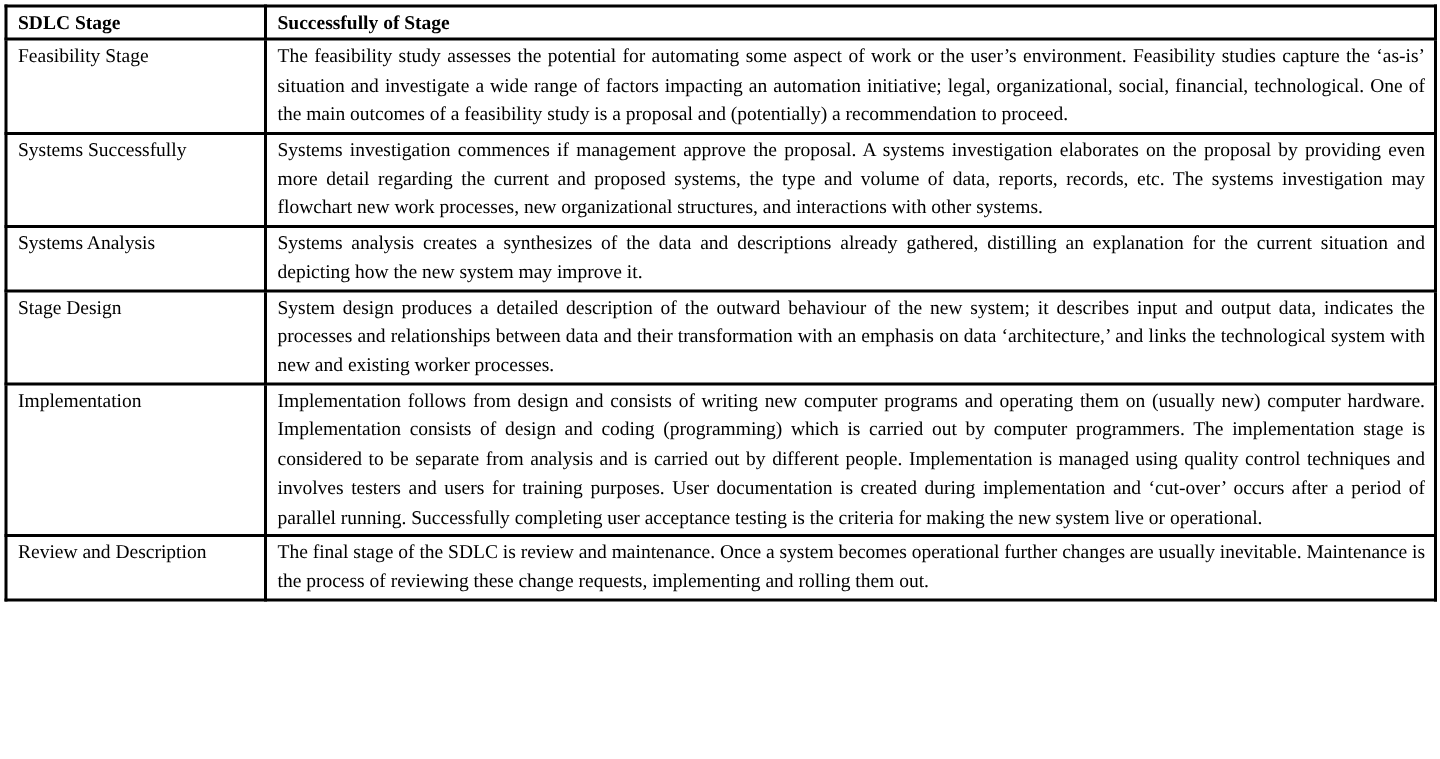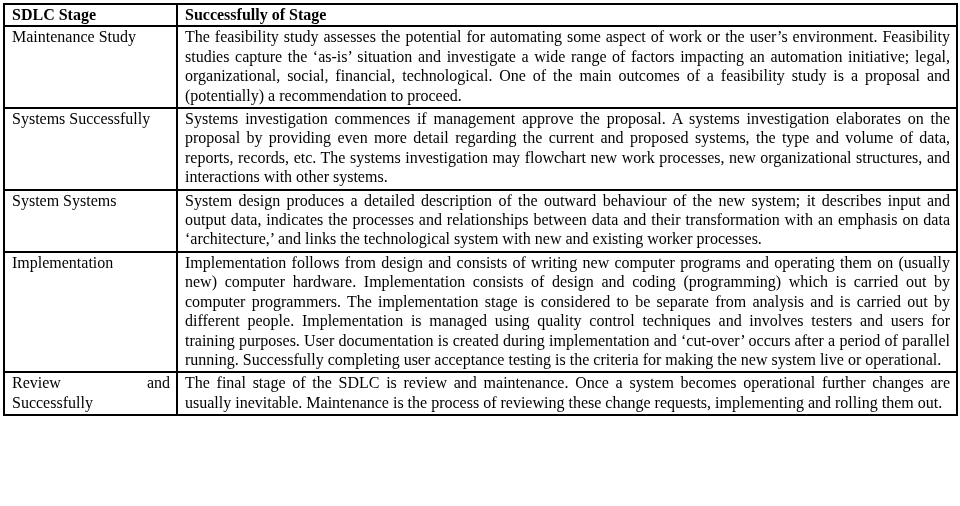--- a/index.html
+++ b/index.html
@@ -14,21 +14,21 @@
     background: #ffffff;
     overflow: hidden;
     font-family: "Liberation Serif", serif;
     color: #000000;
   }
   table.sdlc {
     border-collapse: collapse;
     table-layout: fixed;
     width: 953px;
     margin: 3px 0 0 3px;
-    font-size: 16px;
+    font-size: 13px;
   }
   table.sdlc th,
   table.sdlc td {
     border: 2px solid #000000;
     vertical-align: top;
     padding: 0px 6px 2px 7px;
     line-height: 19.4px;
   }
   table.sdlc th {
     text-align: left;
@@ -54,34 +54,38 @@
       <col class="desc-col">
     </colgroup>
     <thead>
       <tr>
         <th>SDLC Stage</th>
         <th>Successfully of Stage</th>
       </tr>
     </thead>
     <tbody>
       <tr>
-        <td>Maintenance Study</td>
+        <td>Feasibility Stage</td>
         <td>The feasibility study assesses the potential for automating some aspect of work or the user’s environment. Feasibility studies capture the ‘as-is’ situation and investigate a wide range of factors impacting an automation initiative; legal, organizational, social, financial, technological. One of the main outcomes of a feasibility study is a proposal and (potentially) a recommendation to proceed.</td>
       </tr>
       <tr>
         <td>Systems Successfully</td>
         <td>Systems investigation commences if management approve the proposal. A systems investigation elaborates on the proposal by providing even more detail regarding the current and proposed systems, the type and volume of data, reports, records, etc. The systems investigation may flowchart new work processes, new organizational structures, and interactions with other systems.</td>
       </tr>
       <tr>
-        <td>System Systems</td>
+        <td>Systems Analysis</td>
+        <td>Systems analysis creates a synthesizes of the data and descriptions already gathered, distilling an explanation for the current situation and depicting how the new system may improve it.</td>
+      </tr>
+      <tr>
+        <td>Stage Design</td>
         <td>System design produces a detailed description of the outward behaviour of the new system; it describes input and output data, indicates the processes and relationships between data and their transformation with an emphasis on data ‘architecture,’ and links the technological system with new and existing worker processes.</td>
       </tr>
       <tr>
         <td>Implementation</td>
         <td>Implementation follows from design and consists of writing new computer programs and operating them on (usually new) computer hardware. Implementation consists of design and coding (programming) which is carried out by computer programmers. The implementation stage is considered to be separate from analysis and is carried out by different people. Implementation is managed using quality control techniques and involves testers and users for training purposes. User documentation is created during implementation and ‘cut-over’ occurs after a period of parallel running. Successfully completing user acceptance testing is the criteria for making the new system live or operational.</td>
       </tr>
       <tr>
-        <td>Review and Successfully</td>
+        <td>Review and Description</td>
         <td>The final stage of the SDLC is review and maintenance. Once a system becomes operational further changes are usually inevitable. Maintenance is the process of reviewing these change requests, implementing and rolling them out.</td>
       </tr>
     </tbody>
   </table>
 </div>
 
 </body></html>

